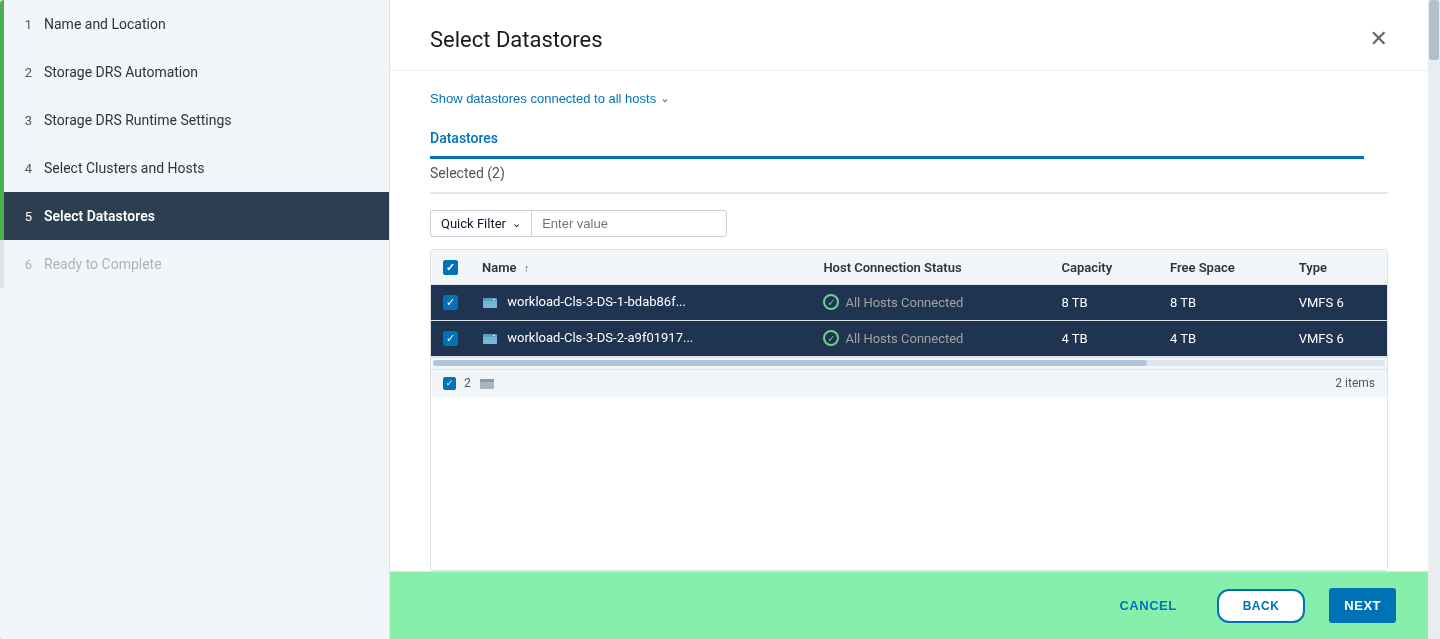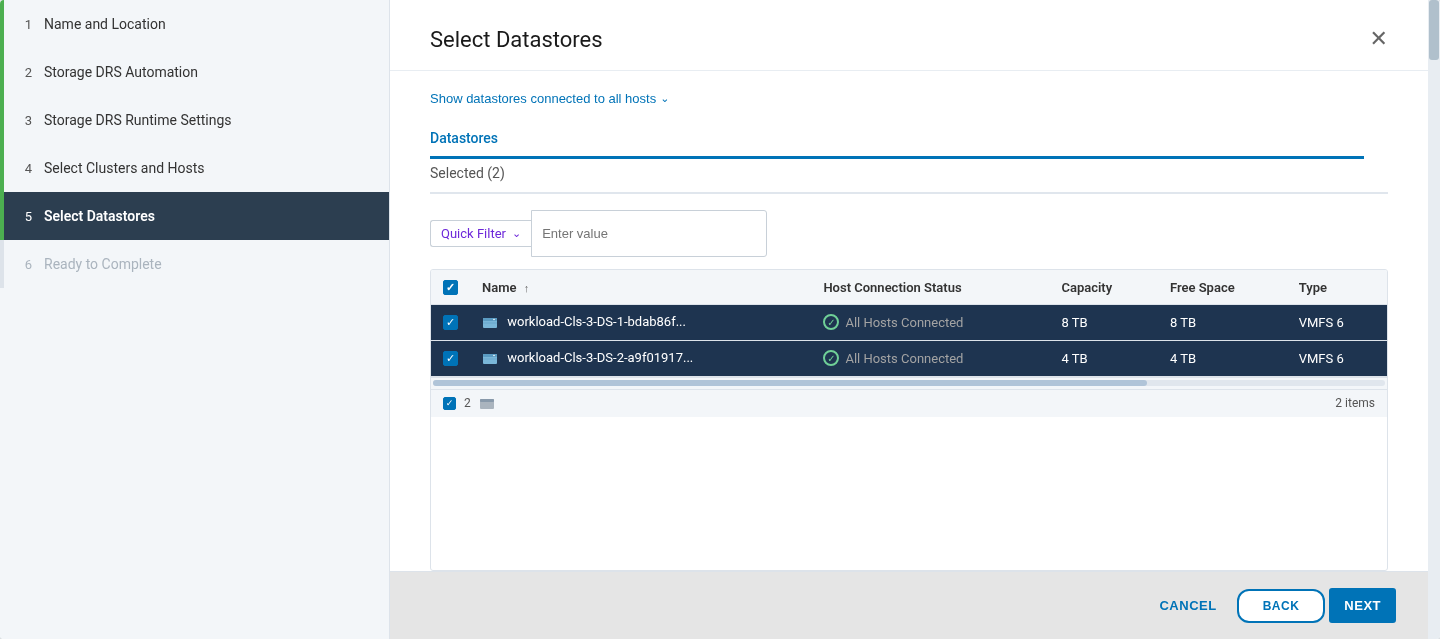--- a/index.html
+++ b/index.html
@@ -169,32 +169,32 @@
       margin-bottom: 12px;
     }
     .quick-filter-select {
       display: flex;
       align-items: center;
       border: 1px solid #c8d0d8;
       border-right: none;
       border-radius: 3px 0 0 3px;
       padding: 5px 10px;
       background: #fff;
-      color: #6d28d9;
+      color: #0f172a;
       font-size: 13px;
       gap: 6px;
       cursor: pointer;
     }
     .quick-filter-input {
       border: 1px solid #c8d0d8;
       border-radius: 0 3px 3px 0;
-      padding: 15px 10px;
+      padding: 5px 10px;
       font-size: 13px;
       color: #aaa;
-      width: 236px;
+      width: 196px;
       outline: none;
     }
     
     .table-wrapper {
       border: 1px solid #dde3ea;
       border-radius: 3px;
       overflow: hidden;
       flex: 1;
     }
     table {
@@ -336,22 +336,22 @@
       color: #555;
     }
 
     
     .dialog-footer {
       display: flex;
       align-items: center;
       justify-content: flex-end;
       padding: 16px 32px;
       border-top: 1px solid #dde3ea;
-      gap: 4px;
-      background: #e5e5e5;
+      gap: 24px;
+      background: #86efac;
     }
     .btn-cancel {
       background: none;
       border: none;
       color: #0073b7;
       font-size: 13px;
       font-weight: 600;
       cursor: pointer;
       letter-spacing: 0.5px;
       padding: 8px 16px;

